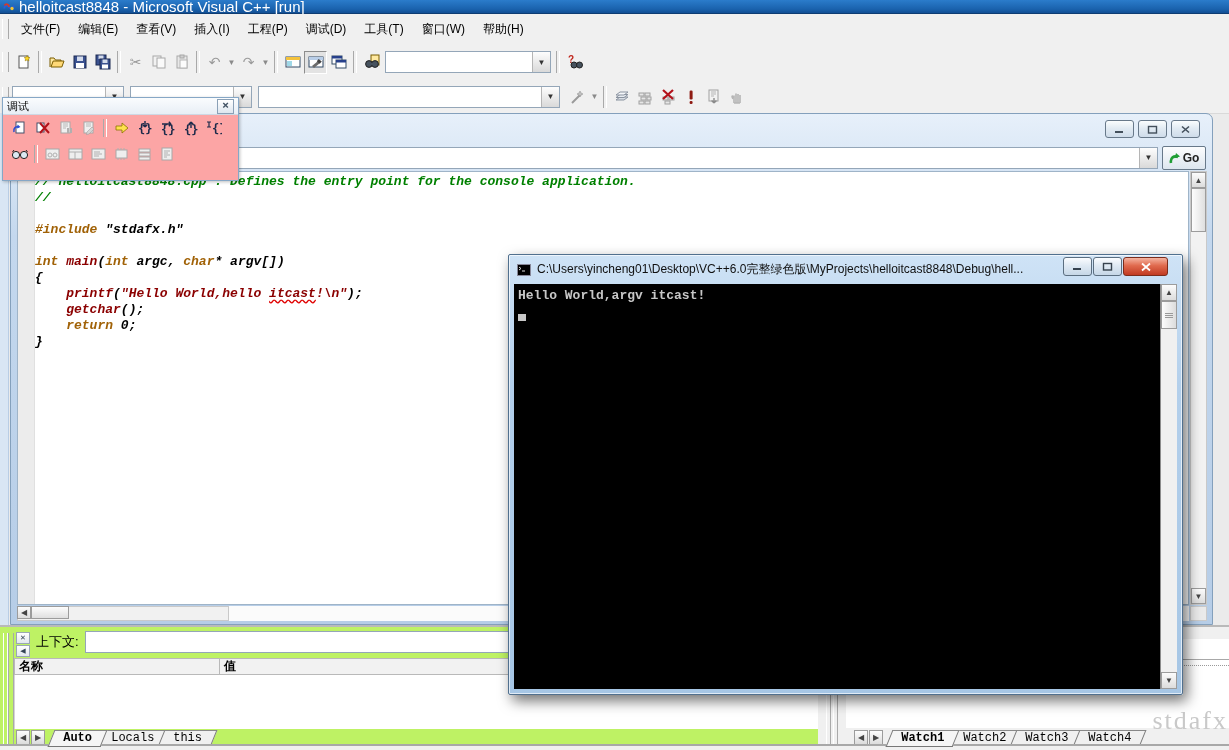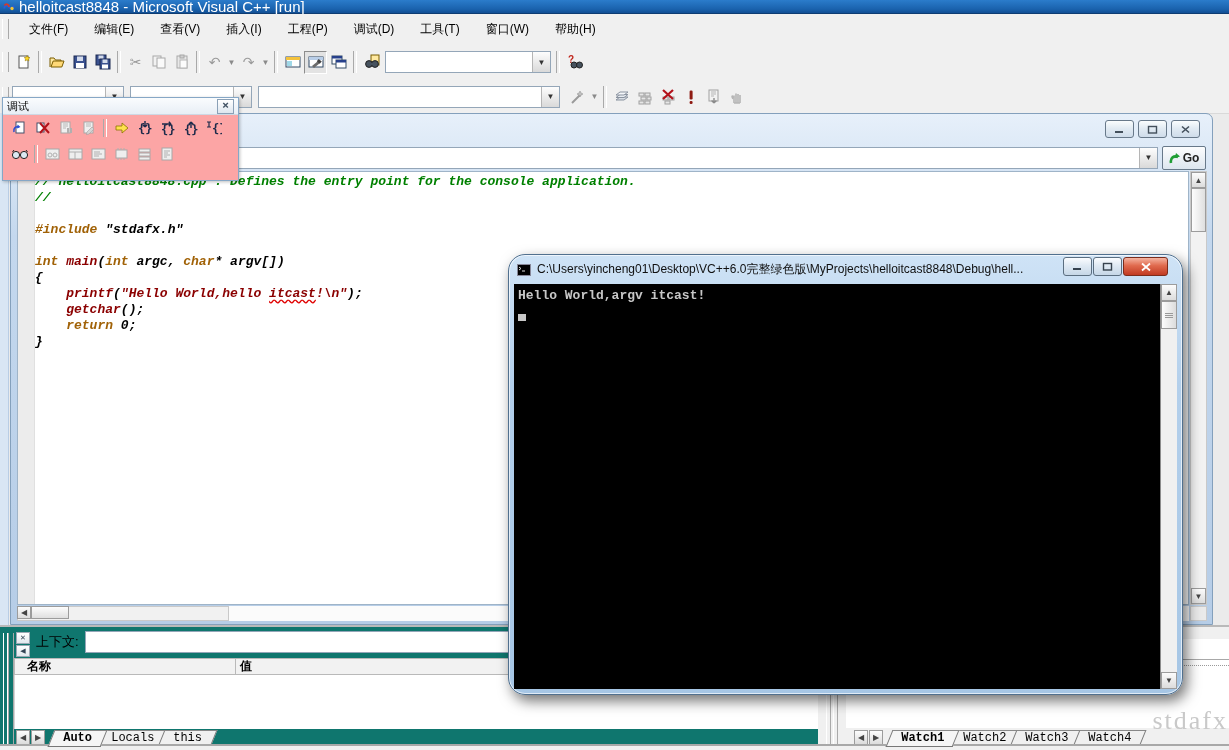--- a/index.html
+++ b/index.html
@@ -9,21 +9,21 @@
   svg{display:block;}
 
   
   .titlebar{left:0;top:0;width:1229px;height:14px;
     background:linear-gradient(#2b7ccb,#1a62ad 70%,#124f94);
     border-bottom:1px solid #0e3c72;display:flex;align-items:center;gap:4px;padding-left:3px;box-sizing:border-box;}
   .titlebar .wtitle{color:#fff;font-weight:normal;font-size:15px;white-space:nowrap;line-height:13px;}
 
   
   .menubar{left:0;top:14px;width:1229px;height:30px;background:#f0f0f0;
-    border-bottom:1px solid #d2d2d2;display:flex;align-items:center;gap:8px;}
+    border-bottom:1px solid #d2d2d2;display:flex;align-items:center;gap:0;}
   .menu-item{padding:0 9px;height:20px;line-height:20px;cursor:default;}
   .grip{width:5px;height:20px;margin:0 3px 0 2px;border-left:1px solid #fff;border-right:1px solid #a9a9a9;}
 
   
   .toolbar{left:0;top:44px;width:1229px;height:36px;background:#f0f0f0;border-bottom:1px solid #d9d9d9;
     display:flex;align-items:center;}
   .toolbar2{top:80px;height:33px;}
   .tbtn{width:23px;height:23px;display:flex;align-items:center;justify-content:center;flex:0 0 auto;}
   .tbtn.pressed{border:1px solid;border-color:#8d8d8d #fff #fff #8d8d8d;background:#e3e3e3;width:21px;height:21px;}
   .sep{width:2px;height:22px;margin:0 3px;border-left:1px solid #a9a9a9;border-right:1px solid #fff;flex:0 0 auto;}
@@ -75,31 +75,31 @@
   .pal-title{height:17px;background:linear-gradient(#fafcfe,#e8eef5);border-bottom:1px solid #cdd8e4;
     display:flex;align-items:center;padding:0 4px;box-sizing:border-box;}
   .pal-title .ptxt{flex:1;font-size:11px;}
   .pal-close{width:15px;height:13px;border:1px solid #8aa0b6;background:linear-gradient(#fff,#dde6ef);
     display:flex;align-items:center;justify-content:center;font-size:8px;color:#456;}
   .pal-row{display:flex;align-items:center;height:26px;padding-left:5px;}
   .pal-btn{width:23px;height:22px;display:flex;align-items:center;justify-content:center;flex:0 0 auto;}
   .psep{width:2px;height:18px;margin:0 3px;border-left:1px solid #a9a9a9;border-right:1px solid #fff;}
 
   
-  .varpanel{left:0;top:625px;width:818px;height:125px;background:#0f766e;border-top:2px solid #b9b9b9;box-sizing:border-box;}
+  .varpanel{left:0;top:625px;width:818px;height:125px;background:#bef264;border-top:2px solid #b9b9b9;box-sizing:border-box;}
   .dockstrip{position:absolute;left:3px;top:6px;bottom:6px;width:9px;
     border-left:1px solid #fff;border-right:1px solid #a9a9a9;}
   .dockstrip:after{content:"";position:absolute;left:3px;top:0;bottom:0;border-left:1px solid #fff;border-right:1px solid #a9a9a9;}
   .minibtn{width:14px;height:12px;border:1px solid #9aa7b4;background:linear-gradient(#fff,#e2e8ee);
     display:flex;align-items:center;justify-content:center;font-size:7px;color:#345;box-sizing:border-box;}
   .ctxrow{position:absolute;left:16px;top:4px;right:4px;height:24px;display:flex;align-items:flex-start;gap:6px;}
   .ctxlabel{line-height:22px;font-size:13px;}
   .gridhead{position:absolute;left:14px;top:31px;right:0;height:17px;background:#f2f2f2;border:1px solid #b9b9b9;
     display:flex;box-sizing:border-box;font-weight:bold;font-size:12px;}
-  .gh1{width:196px;border-right:1px solid #b9b9b9;padding:0 12px;line-height:15px;}
+  .gh1{width:196px;border-right:1px solid #b9b9b9;padding:0 4px;line-height:15px;}
   .gh2{flex:1;padding:0 4px;line-height:15px;}
   .gridbody{position:absolute;left:14px;top:48px;right:0;bottom:21px;background:#fff;border-left:1px solid #d5d5d5;}
   .tabsrow{position:absolute;left:16px;bottom:3px;height:17px;display:flex;align-items:flex-start;gap:0;}
   .tscroll{width:14px;height:15px;margin-right:1px;}
   .tabs{display:flex;margin-left:10px;}
   .tab{height:15px;line-height:14px;padding:0 11px;background:#f0f0f0;border:1px solid #777;border-top:1px solid #888;
     transform:skewX(-22deg);margin-left:-5px;font-size:12px;font-family:"Liberation Mono","DejaVu Sans Mono",monospace;}
   .tab>span{display:inline-block;transform:skewX(22deg);}
   .tab.active{font-weight:bold;background:#f5f5f5;z-index:2;}
 
@@ -113,21 +113,21 @@
   .watch-dotted{position:absolute;left:0;top:38px;right:0;height:1px;border-top:1px dotted #9a9a9a;}
 
   .outputstrip{left:0;top:744px;width:1229px;height:6px;background:#f0f0f0;border-top:2px solid #a8a8a8;box-sizing:border-box;}
 
   .watermark{left:852px;top:706px;width:376px;font-family:"Liberation Serif",serif;font-size:26px;color:#c9c9c9;
     text-align:right;z-index:35;letter-spacing:2px;pointer-events:none;}
 
   
   .console{left:508px;top:254px;width:675px;height:441px;z-index:50;
     background:linear-gradient(#cfe3f6,#b3cfeb 30%,#a6c6e5);
-    border:1px solid #51708e;border-radius:17px;box-sizing:border-box;
+    border:1px solid #51708e;border-radius:2px;box-sizing:border-box;
     box-shadow:4px 6px 14px rgba(0,0,0,.55), inset 0 0 0 1px rgba(255,255,255,.65);}
   .con-titlebar{position:absolute;left:0;top:0;right:0;height:29px;display:flex;align-items:center;padding-left:8px;gap:6px;}
   .con-title{font-size:12px;color:#101010;white-space:nowrap;overflow:hidden;max-width:545px;}
   .con-btns{position:absolute;right:14px;top:2px;display:flex;gap:1px;}
   .cbtn2{width:29px;height:19px;border:1px solid #5b6e80;border-radius:3px;box-sizing:border-box;
     background:linear-gradient(#fafcfe,#dfe9f3 45%,#c6d7e7);display:flex;align-items:center;justify-content:center;
     color:#36424e;font-size:10px;font-weight:bold;}
   .cbtn2.close{width:45px;background:linear-gradient(#f5b3a0,#e06a4e 45%,#c13a22);border-color:#7c2c1b;color:#fff;font-size:11px;}
   .con-client{position:absolute;left:5px;top:29px;right:5px;bottom:5px;background:#000;}
   .con-text{position:absolute;left:4px;top:4px;font-family:"Liberation Mono","DejaVu Sans Mono",monospace;

